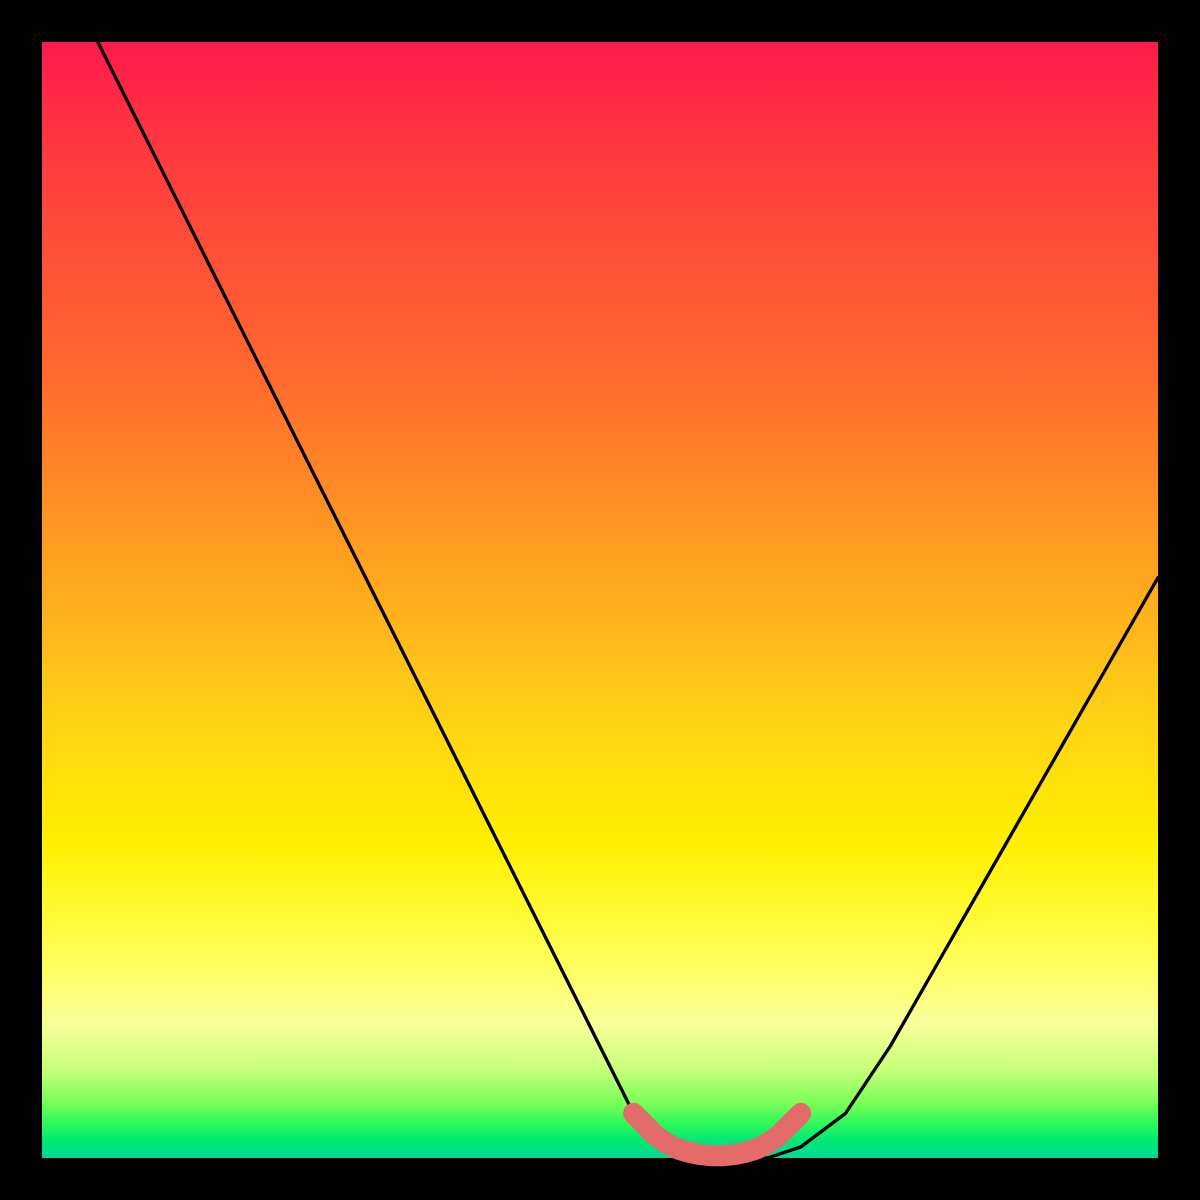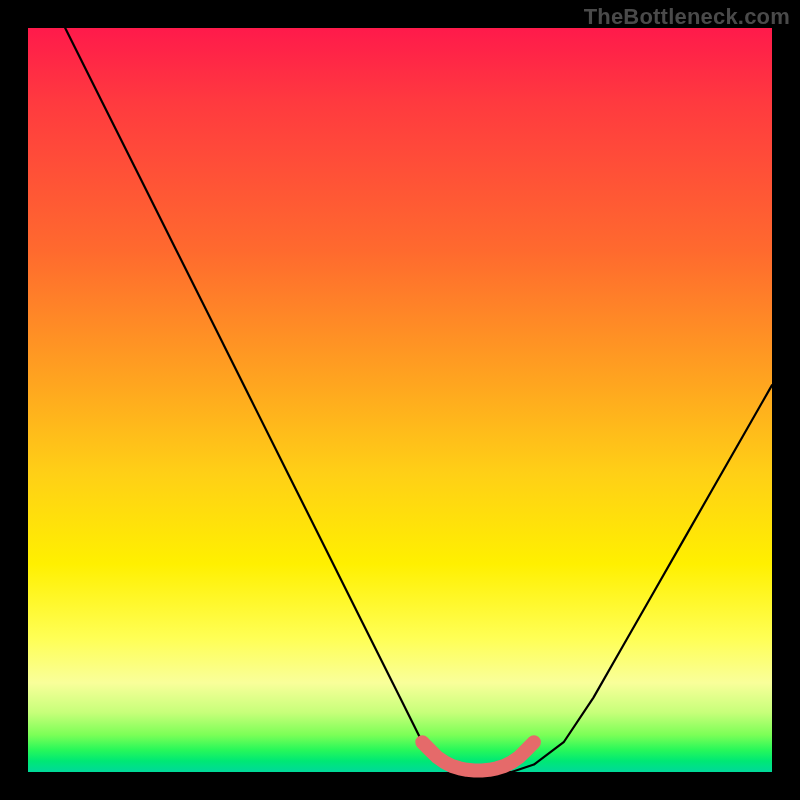--- a/index.html
+++ b/index.html
@@ -69,15 +69,14 @@
 
   <div class="plot-area">
 
     <svg class="curve" viewBox="0 0 744 744" preserveAspectRatio="none">
       <path id="main-curve" fill="none" stroke="#000000" stroke-width="2.2" stroke-linecap="round" stroke-linejoin="round" d="M37.20 0.00 L74.40 74.40 L111.60 148.80 L148.80 223.20 L186.00 297.60 L223.20 372.00 L260.40 446.40 L297.60 520.80 L334.80 595.20 L372.00 669.60 L394.32 714.24 L416.64 736.56 L438.96 744.00 L461.28 744.00 L483.60 744.00 L505.92 736.56 L535.68 714.24 L565.44 669.60 L595.20 617.52 L624.96 565.44 L654.72 513.36 L684.48 461.28 L714.24 409.20 L744.00 357.12"></path>
       <path id="zone-curve" fill="none" stroke="#e56a6a" stroke-width="14" stroke-linecap="round" stroke-linejoin="round" d="M394.32 714.24 L401.76 721.68 L409.20 729.12 L416.64 734.33 L424.08 738.05 L431.52 740.28 L438.96 741.77 L446.40 742.51 L453.84 742.51 L461.28 741.77 L468.72 740.28 L476.16 738.05 L483.60 734.33 L491.04 729.12 L498.48 721.68 L505.92 714.24"></path>
     </svg>
 
   </div>
 
-  <div class="watermark">TheBottleneck.com</div>
 
 </div>
 
 </body></html>

